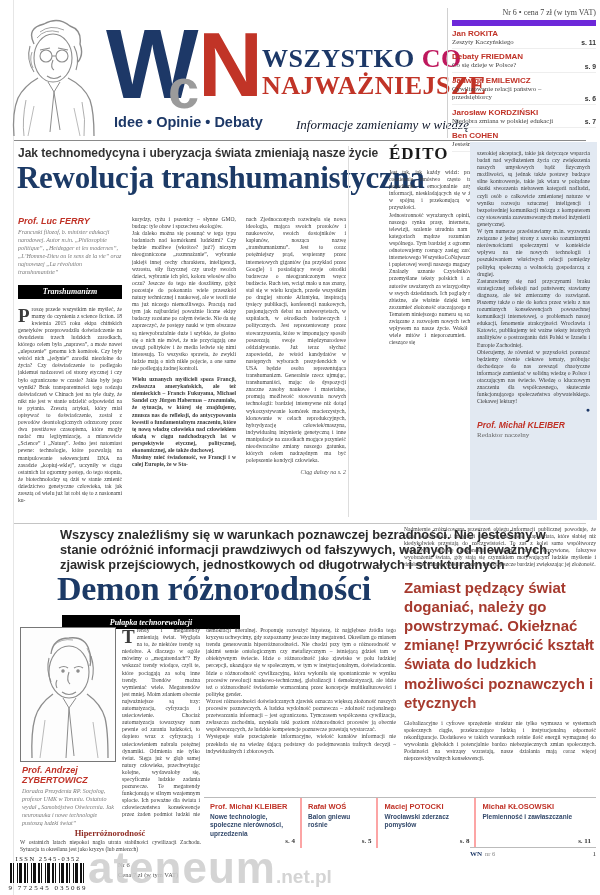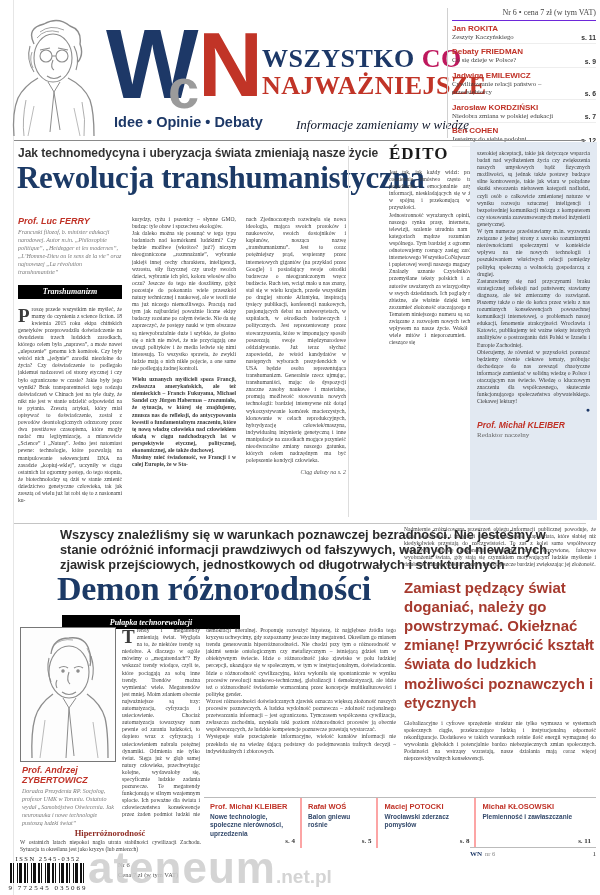--- a/index.html
+++ b/index.html
@@ -25,21 +25,21 @@
                color:#1d3867;letter-spacing:.5px;}
   .title-co{color:#be185d;}
   .title-l2{color:#c13427;}
   .tagline-idee{left:114px;top:114px;font-family:"Liberation Sans",sans-serif;
                 font-weight:bold;font-size:14.5px;color:#1d3867;}
   .tagline-info{left:296px;top:117px;font-style:italic;font-size:13px;color:#0f172a;}
   .header-rule{left:14px;top:140px;width:572px;height:1px;background:#8a8a8a;}
   .header-vrule{left:447px;top:8px;width:1px;height:130px;background:#d0d0d0;}
   .header-right{left:452px;top:8px;width:144px;font-family:"Liberation Sans",sans-serif;}
   .issue-line{font-family:"Liberation Serif",serif;font-size:8px;color:#444;
-              text-align:right;padding-bottom:3px;border-bottom:1px solid #6d28d9;}
+              text-align:right;padding-bottom:3px;border-bottom:6px solid #6d28d9;}
   .h-author{padding-top:3px;border-bottom:1px solid #eee;padding-bottom:2px;}
   .h-author .nm{font-weight:bold;font-size:8px;color:#c03227;}
   .h-author .row{display:flex;justify-content:space-between;align-items:flex-end;}
   .h-author .tt{font-family:"Liberation Serif",serif;font-size:6.8px;color:#444;
                 line-height:1.25;max-width:112px;}
   .h-author .pg{font-weight:bold;font-size:6.8px;color:#333;white-space:nowrap;}
 
   
   .kicker{left:18px;top:146px;font-family:"Liberation Sans",sans-serif;
           font-weight:bold;font-size:12px;color:#333;}

